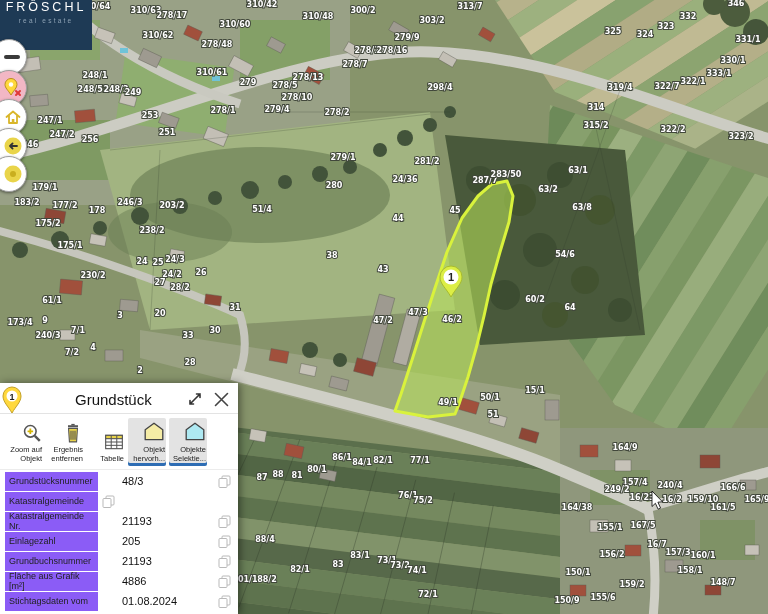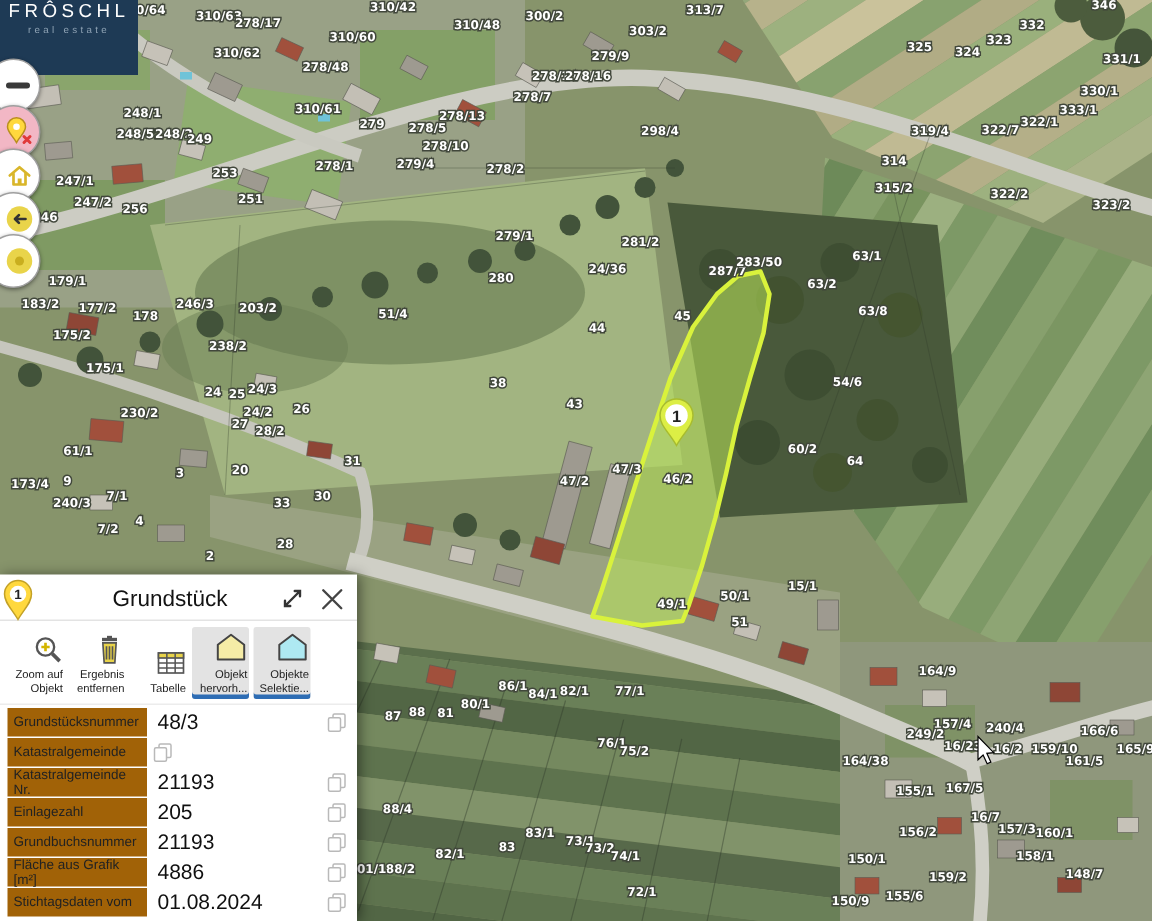--- a/index.html
+++ b/index.html
@@ -31,23 +31,23 @@
   .ptools{display:flex;align-items:flex-end;gap:3px;padding:4px 2px 3px 5px;
           border-bottom:1px solid #ececec;}
   .ptool{display:flex;flex-direction:column;align-items:flex-end;justify-content:flex-end;
          min-width:38px;min-height:40px;padding:3px 1px 2px;font-size:7.5px;line-height:1.25;
          color:#222;background:none;border:none;text-align:center;cursor:pointer;
          font-family:"Liberation Sans",sans-serif;}
   .ptool svg{margin-bottom:2px;}
   .ptool.active{background:#e3e3e3;box-shadow:inset 0 -3px 0 #2e6db4;border-radius:2px;}
   .ptable{padding:2px 4px 0 5px;}
   .prow{display:flex;align-items:stretch;height:19px;margin-bottom:1px;}
-  .plabel{width:93px;background:#a16207;font-size:9px;color:#222;
+  .plabel{width:93px;background:#8b5cf6;font-size:9px;color:#222;
           display:flex;align-items:center;padding:0 4px;}
-  .pval{flex:1;font-size:14px;display:flex;align-items:center;padding:0 7px;color:#101010;}
+  .pval{flex:1;font-size:11px;display:flex;align-items:center;padding:0 24px;color:#101010;}
   .pcopy{width:20px;display:flex;align-items:center;justify-content:center;
          background:none;border:none;padding:0;cursor:pointer;}
 </style>
 </head>
 <body>
 
 <div class="stage">
 
 <svg id="map" width="768" height="614" viewBox="0 0 768 614">
   <defs>

